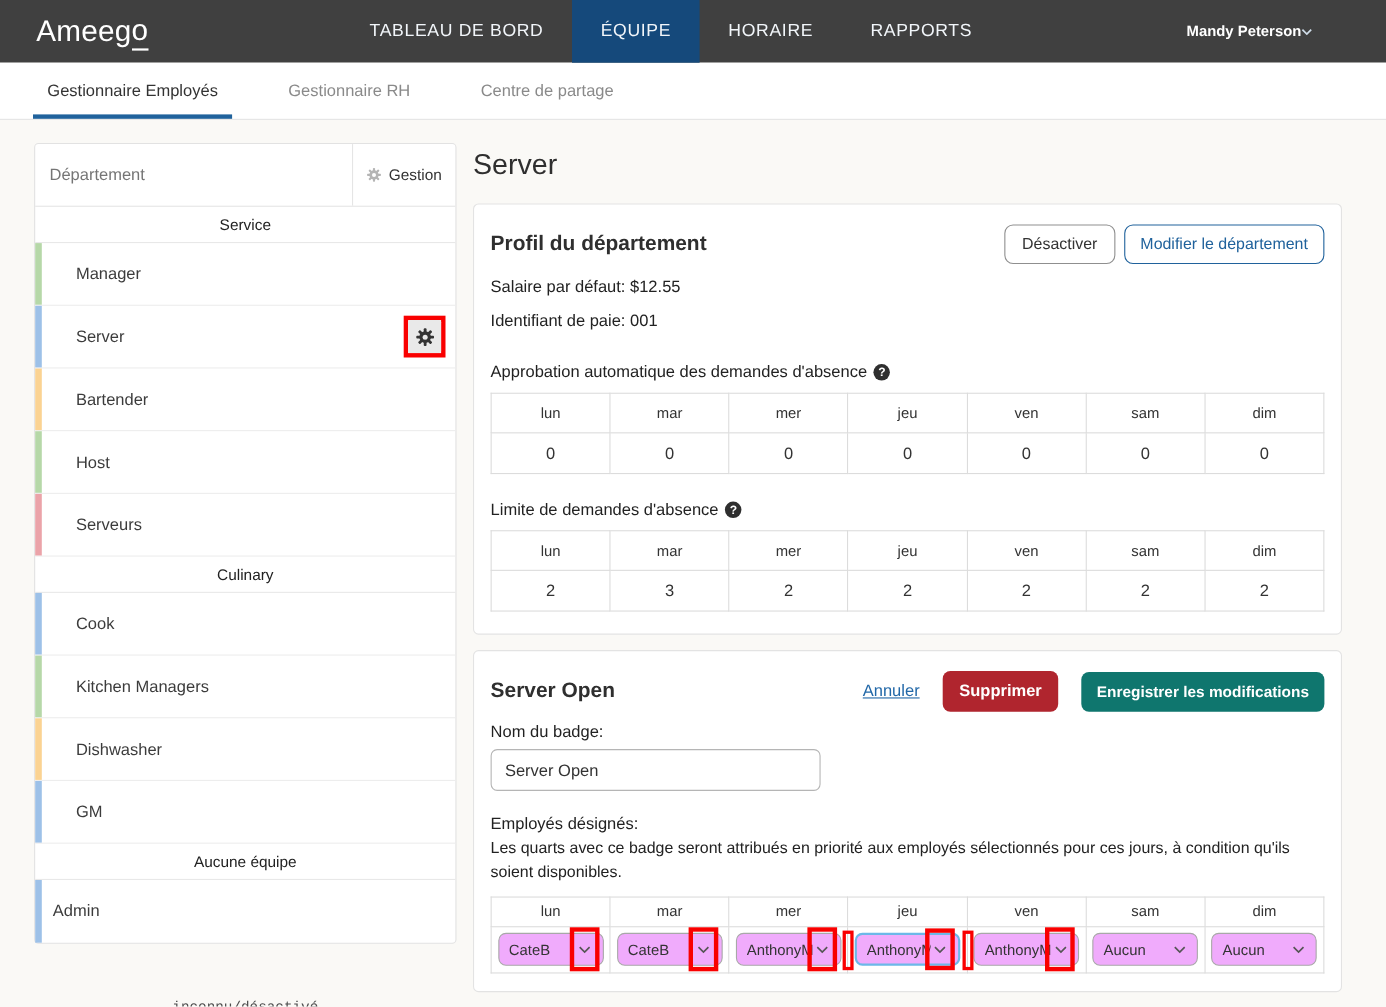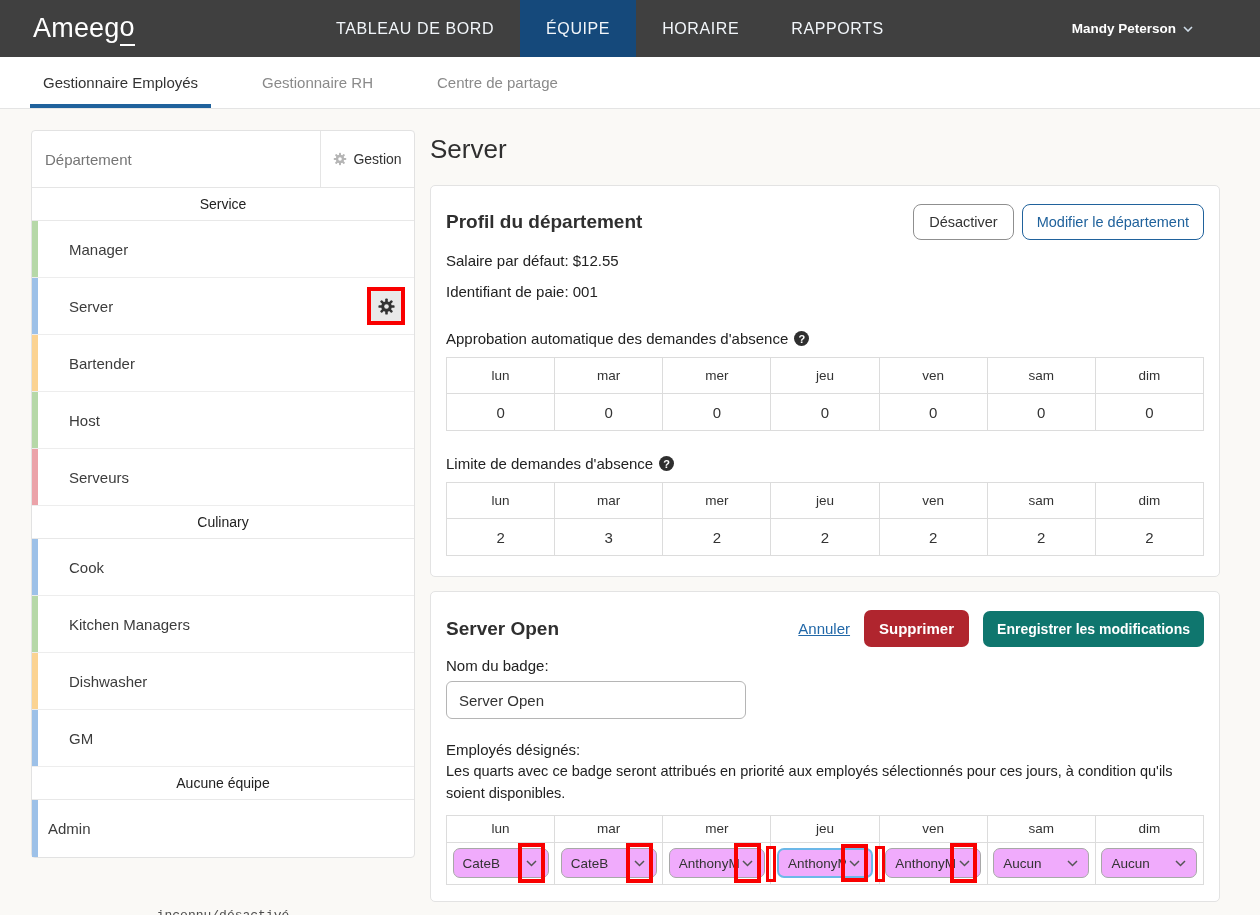--- a/index.html
+++ b/index.html
@@ -22,21 +22,21 @@
   }
   .brand .u { border-bottom:2px solid #fff; padding-bottom:1px; }
   .topnav-items { display:flex; align-items:stretch; }
   .topnav-item {
     display:flex; align-items:center; padding:0 26px;
     font-size:16px; font-weight:normal; letter-spacing:.6px; cursor:pointer;
     color:#f2f6fa;
   }
   .topnav-item.active { background:#15497b; }
   .user-menu {
-    margin-left:auto; display:flex; align-items:center; gap:7px;
+    margin-left:auto; display:flex; align-items:center; 
     padding-right:67px; font-size:13.5px; font-weight:bold; cursor:pointer;
   }
 
   
   .tabbar {
     height:52px; background:#fff; border-bottom:1px solid #e4e4e4;
     display:flex; align-items:stretch; padding-left:30px;
   }
   .tab {
     display:flex; align-items:center; padding:0 13px; margin-right:38px;
@@ -340,21 +340,21 @@
         <td>2</td>
         <td>2</td>
       </tr>
     </tbody>
       </table>
   </div>
 
   <div class="card" style="padding-bottom:16px;">
     <div class="card-head" style="margin-bottom:8px;">
       <div class="card-title">Server Open</div>
-      <div class="head-actions" style="gap:14px;">
+      <div class="head-actions" style="gap:21px;">
         <a class="link">Annuler</a>
         <button class="btn btn-red">Supprimer</button>
         <button class="btn btn-blue">Enregistrer les modifications</button>
       </div>
     </div>
 
     <div class="field-label">Nom du badge:</div>
     <input class="text-input" type="text" value="Server Open" style="">
 
     <div class="field-label" style="margin-top:22px; margin-bottom:2px;">Employés désignés:</div>

